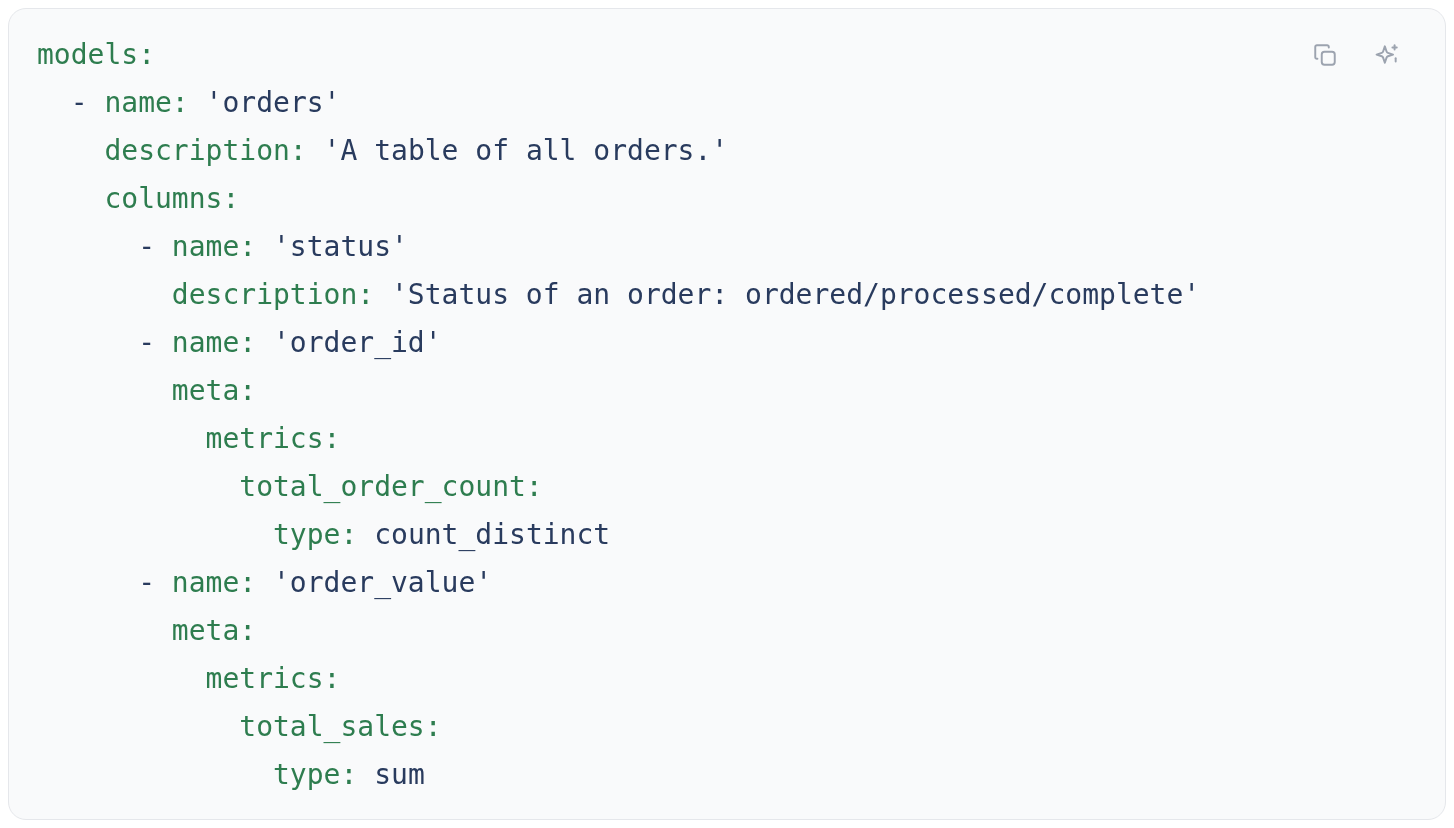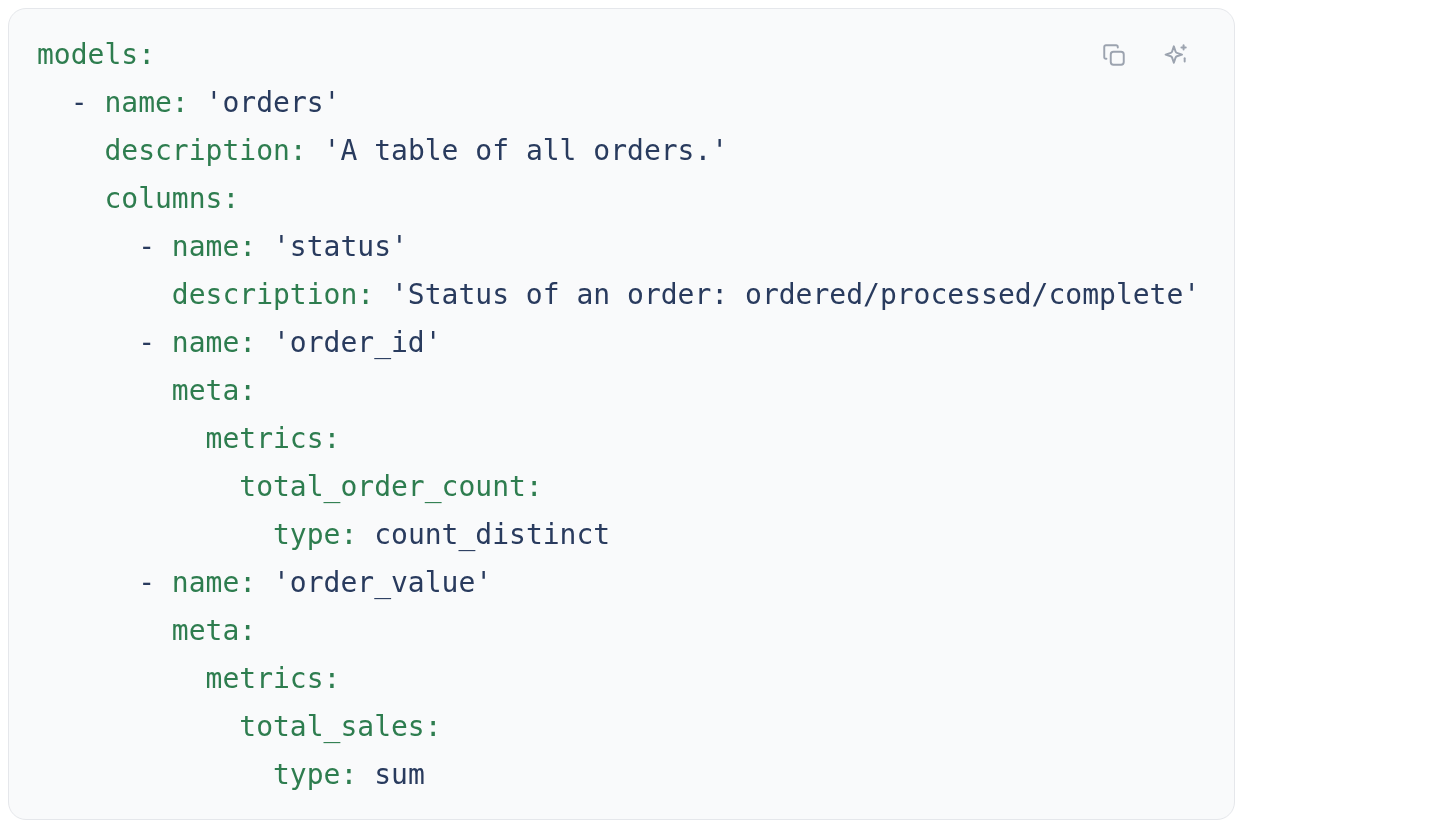--- a/index.html
+++ b/index.html
@@ -6,21 +6,21 @@
   html, body {
     width: 1454px;
     height: 828px;
     background: var(--page-bg, #ffffff);
     font-family: "DejaVu Sans Mono", monospace;
     overflow: hidden;
   }
   .code-card {
     position: relative;
     margin: 8px;
-    width: 1227px;
+    width: 1438px;
     height: 812px;
     background: var(--card-bg, #f9fafb);
     border: 1px solid var(--card-border, #e5e7eb);
     border-radius: 18px;
     padding: 22px 28px;
     overflow: hidden;
   }
   .code-block {
     font-size: 28px;
     line-height: 48px;

